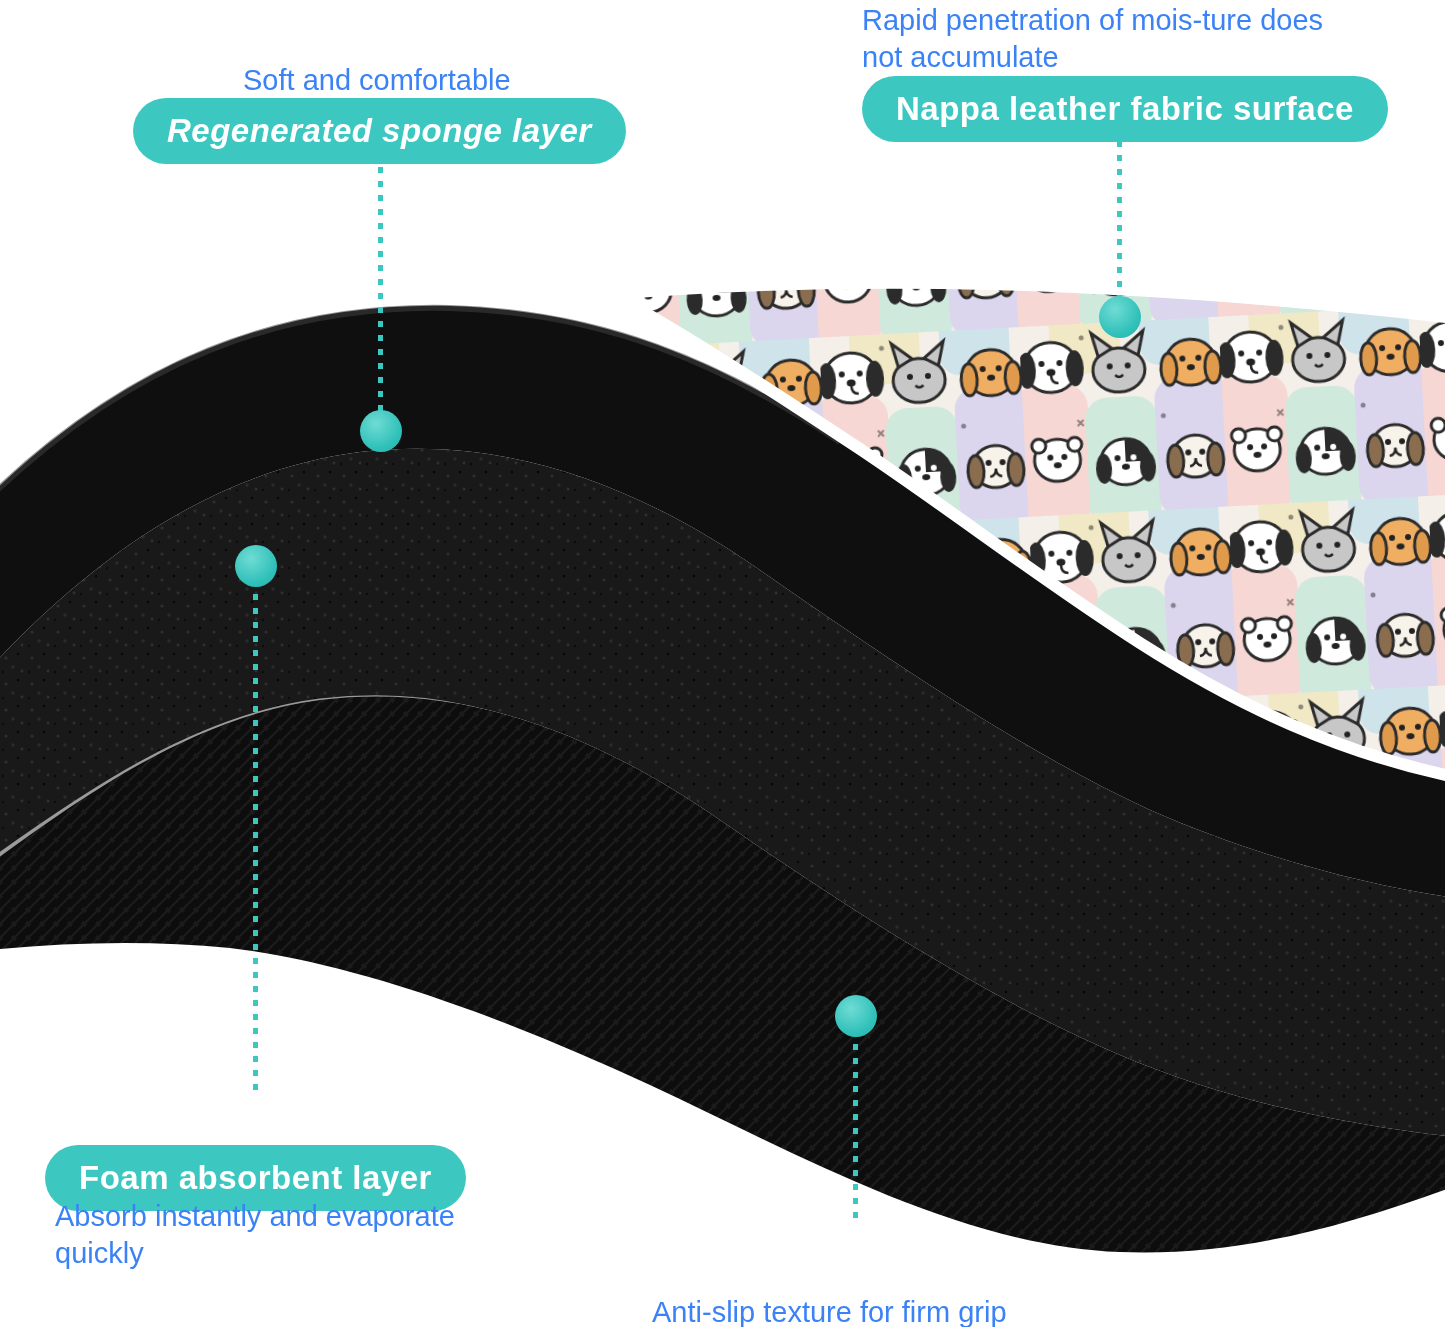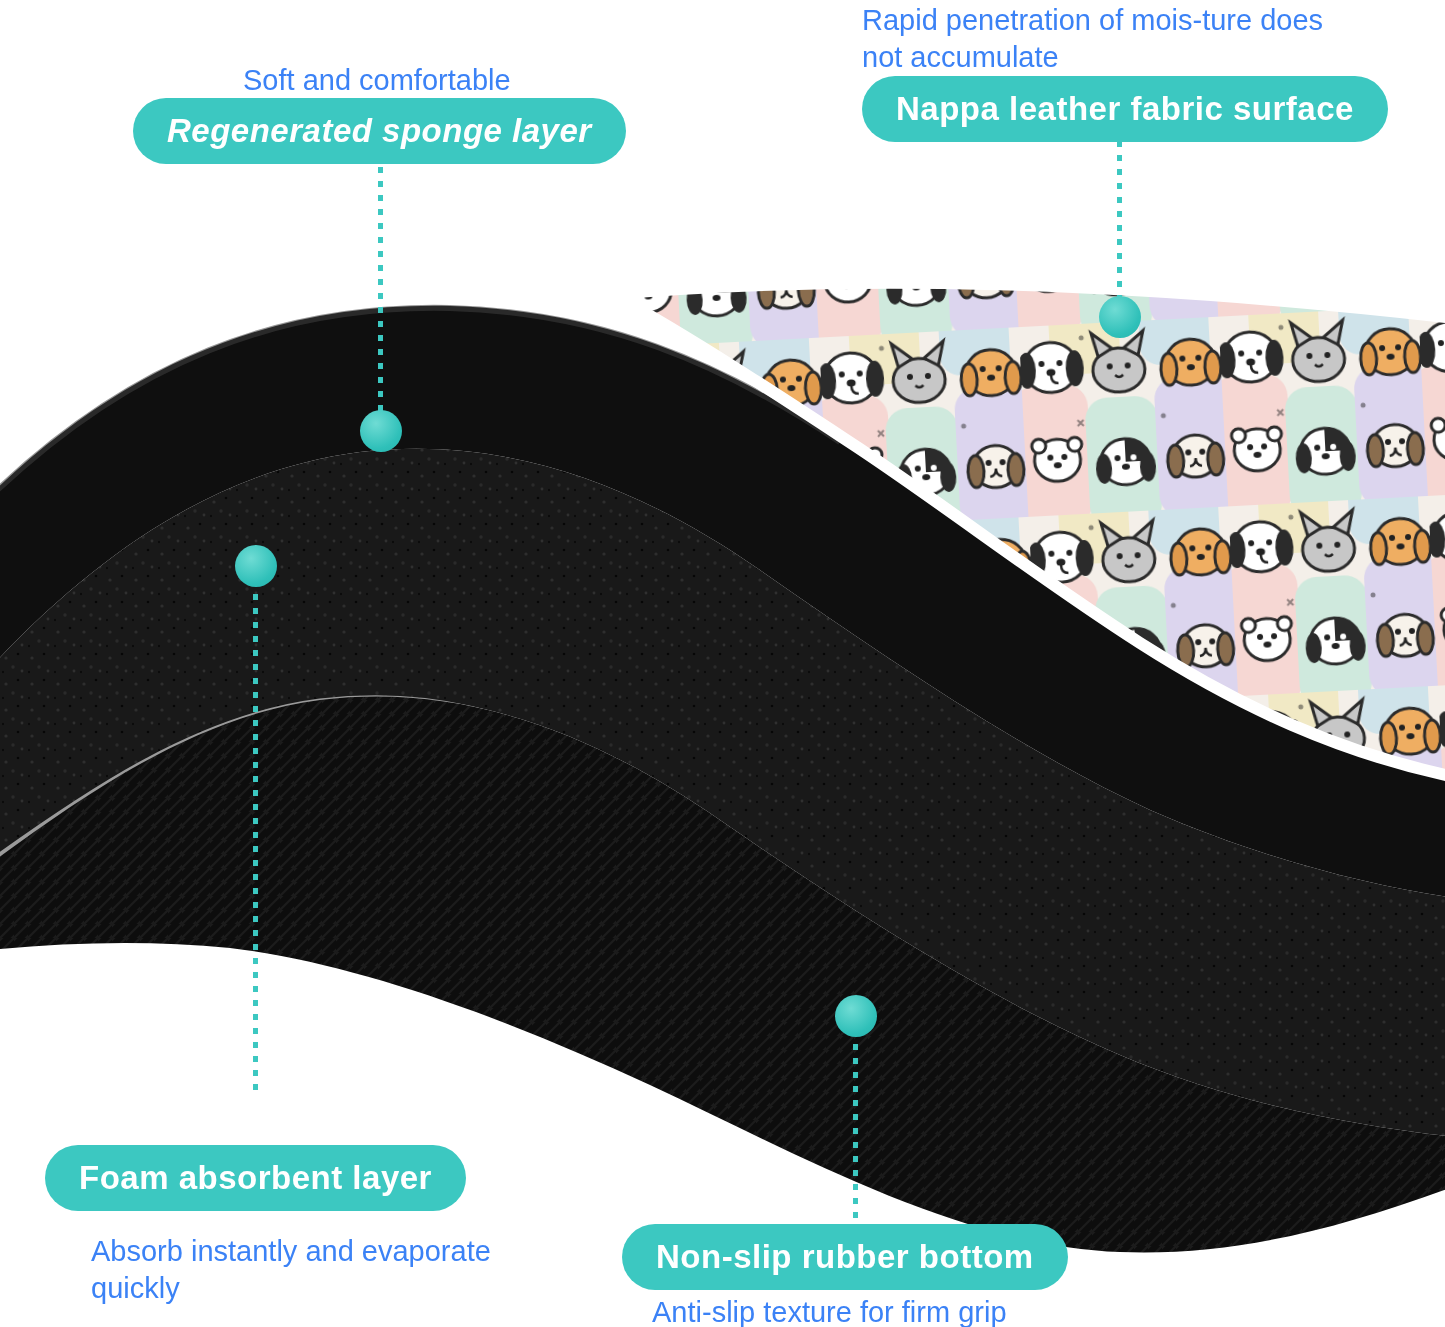--- a/index.html
+++ b/index.html
@@ -36,21 +36,21 @@
   .dot-sponge{left:360px;top:410px;}
 
   .note-surface{left:862px;top:2px;width:500px;}
   .pill-surface{left:862px;top:76px;}
   .line-surface{left:1117px;top:141px;height:176px;}
   .dot-surface{left:1099px;top:296px;}
 
   .dot-foam{left:235px;top:545px;}
   .line-foam{left:253px;top:566px;height:532px;}
   .pill-foam{left:45px;top:1098px;margin-top:47px;}
-  .note-foam{left:55px;top:1233px;width:450px;margin-left:36px;}
+  .note-foam{left:55px;top:1198px;width:450px;}
 
   .dot-rubber{left:835px;top:995px;}
   .line-rubber{left:853px;top:1016px;height:208px;}
   .pill-rubber{left:622px;top:1224px;}
   .note-rubber{left:652px;top:1294px;white-space:nowrap;}
 </style>
 </head>
 <body>
 
 <div class="canvas">
@@ -154,16 +154,15 @@
 
   <div class="note note-sponge">Soft and comfortable</div>
   <div class="pill pill-sponge">Regenerated sponge layer</div>
 
   <div class="note note-surface">Rapid penetration of mois-ture does not accumulate</div>
   <div class="pill pill-surface">Nappa leather fabric surface</div>
 
   <div class="pill pill-foam">Foam absorbent layer</div>
   <div class="note note-foam">Absorb instantly and evaporate quickly</div>
 
-  <div class="pill pill-rubber">Non-slip rubber bottom</div>
   <div class="note note-rubber">Anti-slip texture for firm grip</div>
 
 </div>
 
 </body></html>

